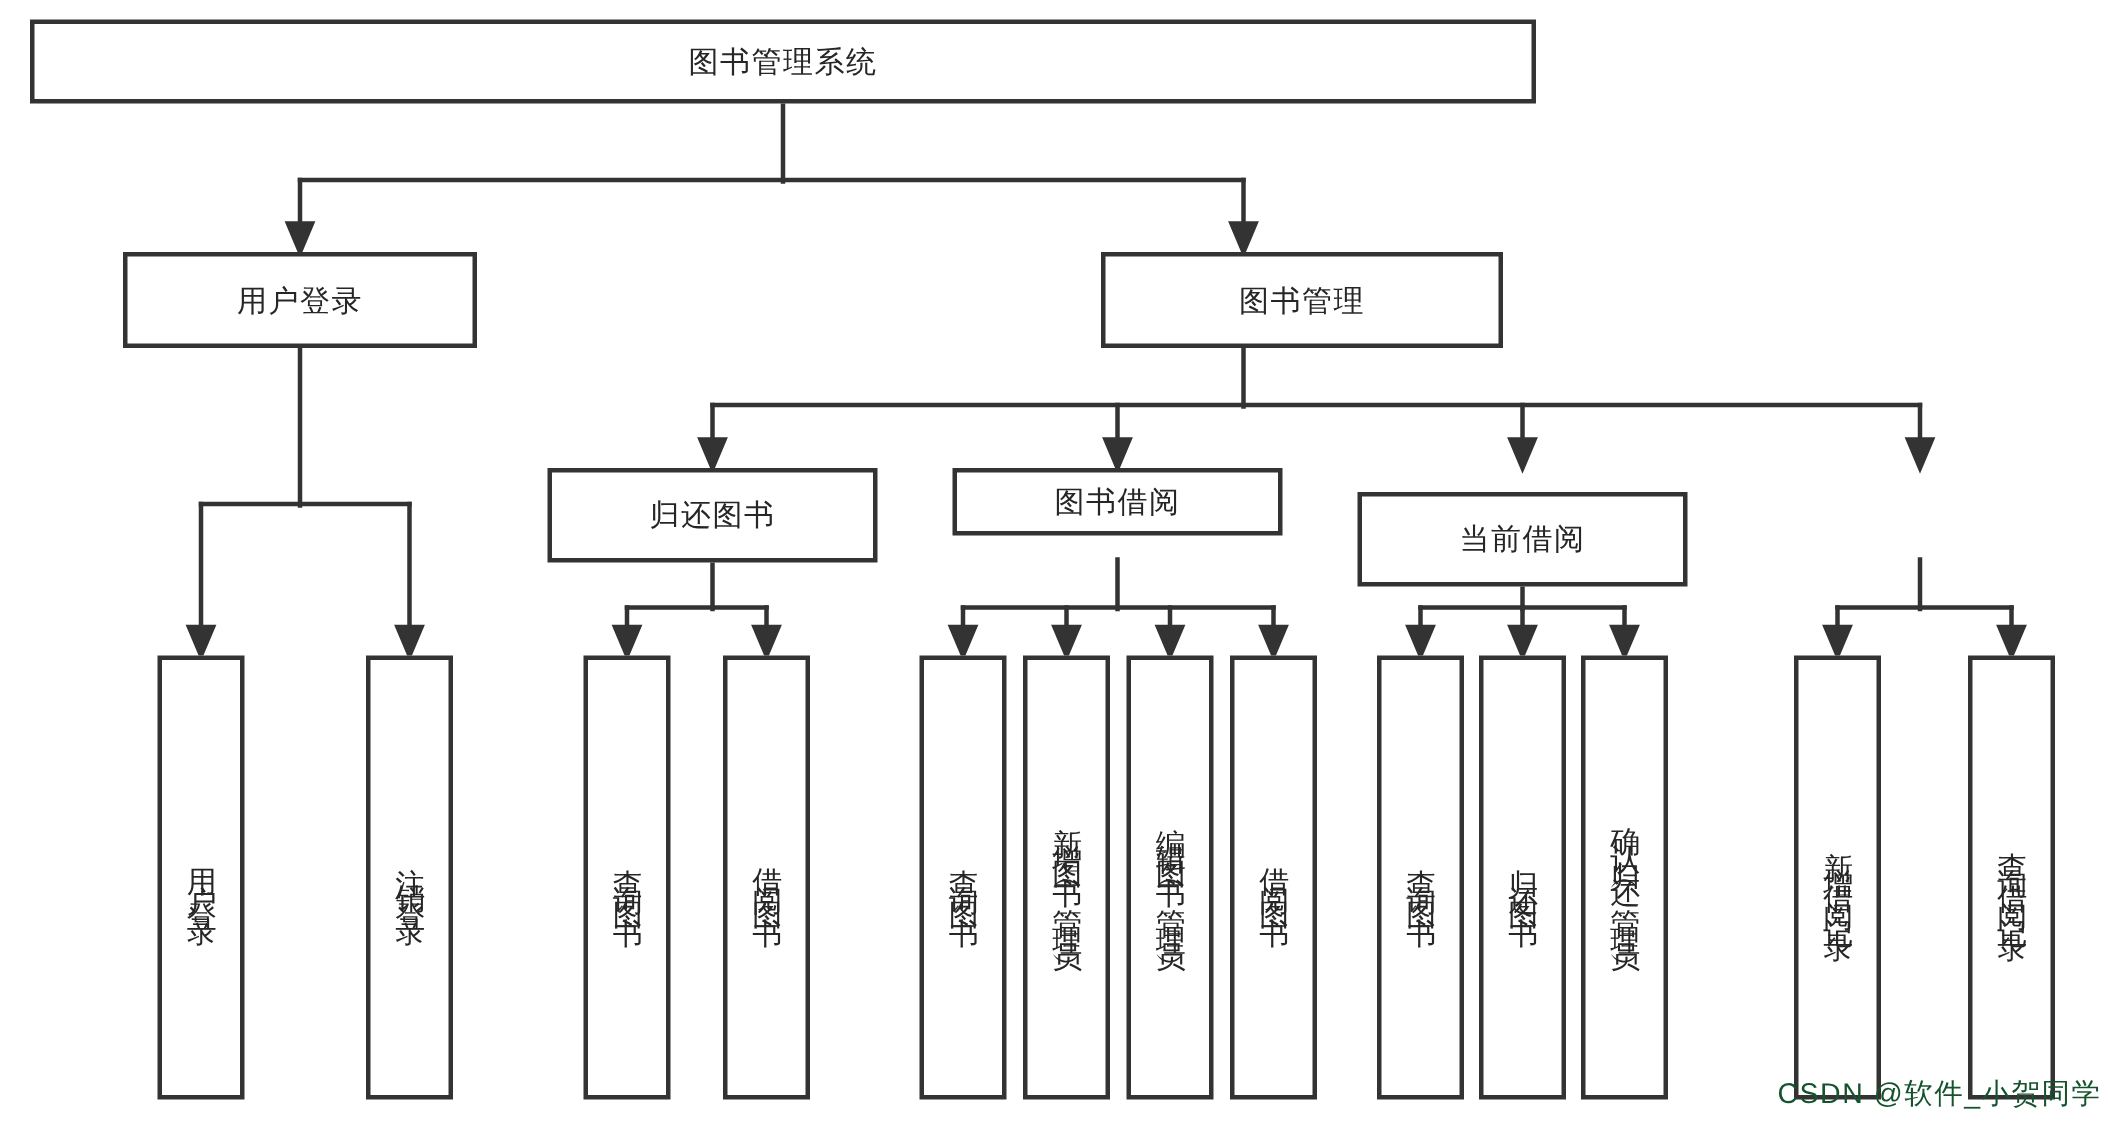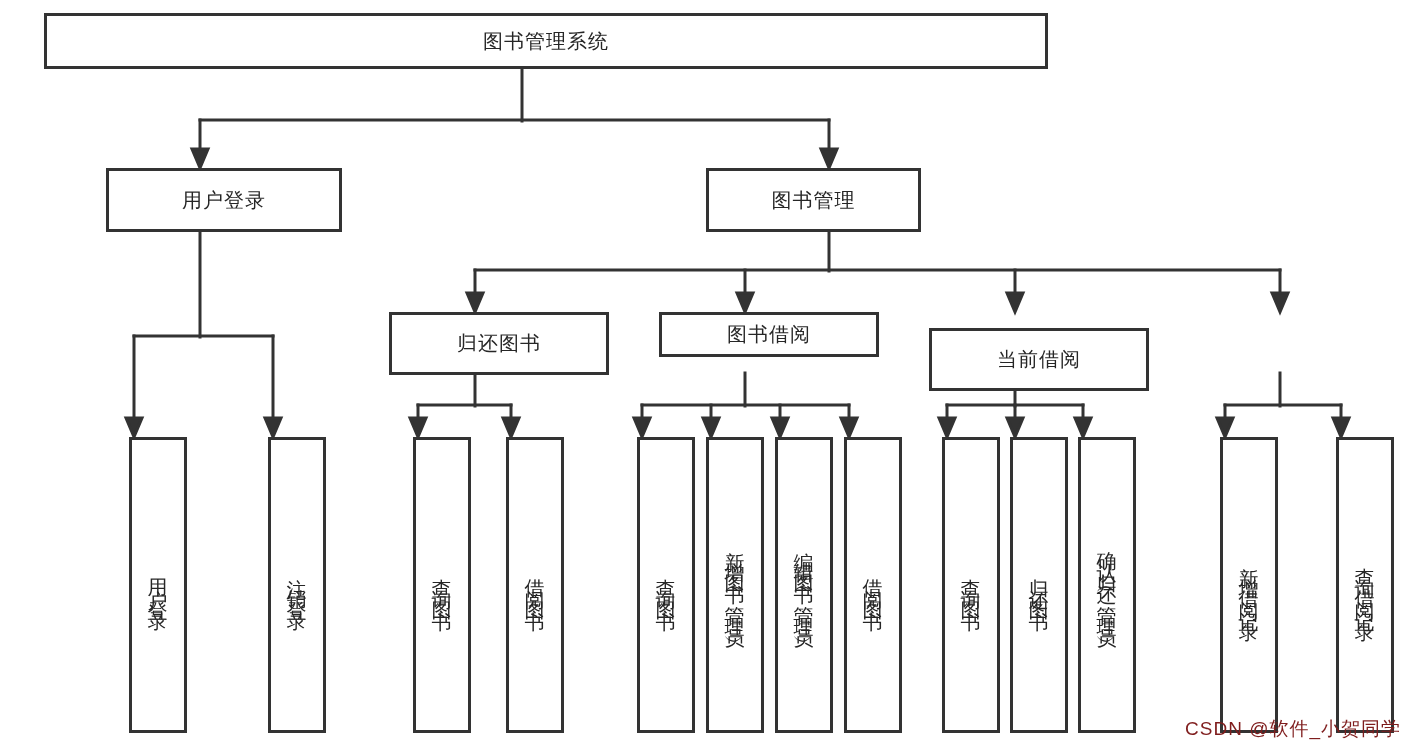--- a/index.html
+++ b/index.html
@@ -26,35 +26,34 @@
     box-sizing: border-box;
     background: #ffffff;
     border: 3px solid #333333;
     display: flex;
     align-items: center;
     justify-content: center;
     color: #262626;
     font-size: 20px;
     letter-spacing: 1px;
     white-space: nowrap;
-    margin-left: 24px;
   }
   .vtext {
     writing-mode: vertical-lr;
     text-orientation: mixed;
     letter-spacing: 11px;
     line-height: 1;
     white-space: nowrap;
   }
   .watermark {
     position: absolute;
     right: 4px;
     top: 716px;
     font-size: 19px;
-    color: #7f1d1d;
+    color: #14532d;
     letter-spacing: 1px;
     z-index: 5;
     white-space: nowrap;
   }
 </style>
 </head>
 <body>
 
 <div class="canvas">
 
@@ -116,21 +115,21 @@
     <line x1="1225" y1="405" x2="1341" y2="405"></line>
     <line x1="1225" y1="405" x2="1225" y2="427"></line>
       <polygon points="1217,418 1233,418 1225,437"></polygon>
     <line x1="1341" y1="405" x2="1341" y2="427"></line>
       <polygon points="1333,418 1349,418 1341,437"></polygon>
   </svg>
 
   <div class="box" style="left:20px;top:13px;width:1004px;height:56px">图书管理系统</div>
 
   <div class="box" style="left:82px;top:168px;width:236px;height:64px">用户登录</div>
-  <div class="box" style="left:682px;top:168px;width:215px;height:64px">图书管理</div>
+  <div class="box" style="left:734px;top:168px;width:268px;height:64px">图书管理</div>
 
   <div class="box" style="left:365px;top:312px;width:220px;height:63px">归还图书</div>
   <div class="box" style="left:635px;top:312px;width:220px;height:45px">图书借阅</div>
   <div class="box" style="left:905px;top:328px;width:220px;height:63px">当前借阅</div>
 
   <div class="box" style="left:105px;top:437px;width:58px;height:296px">
     <span class="vtext">用户登录</span>
   </div>
   <div class="box" style="left:244px;top:437px;width:58px;height:296px">
     <span class="vtext">注销登录</span>

